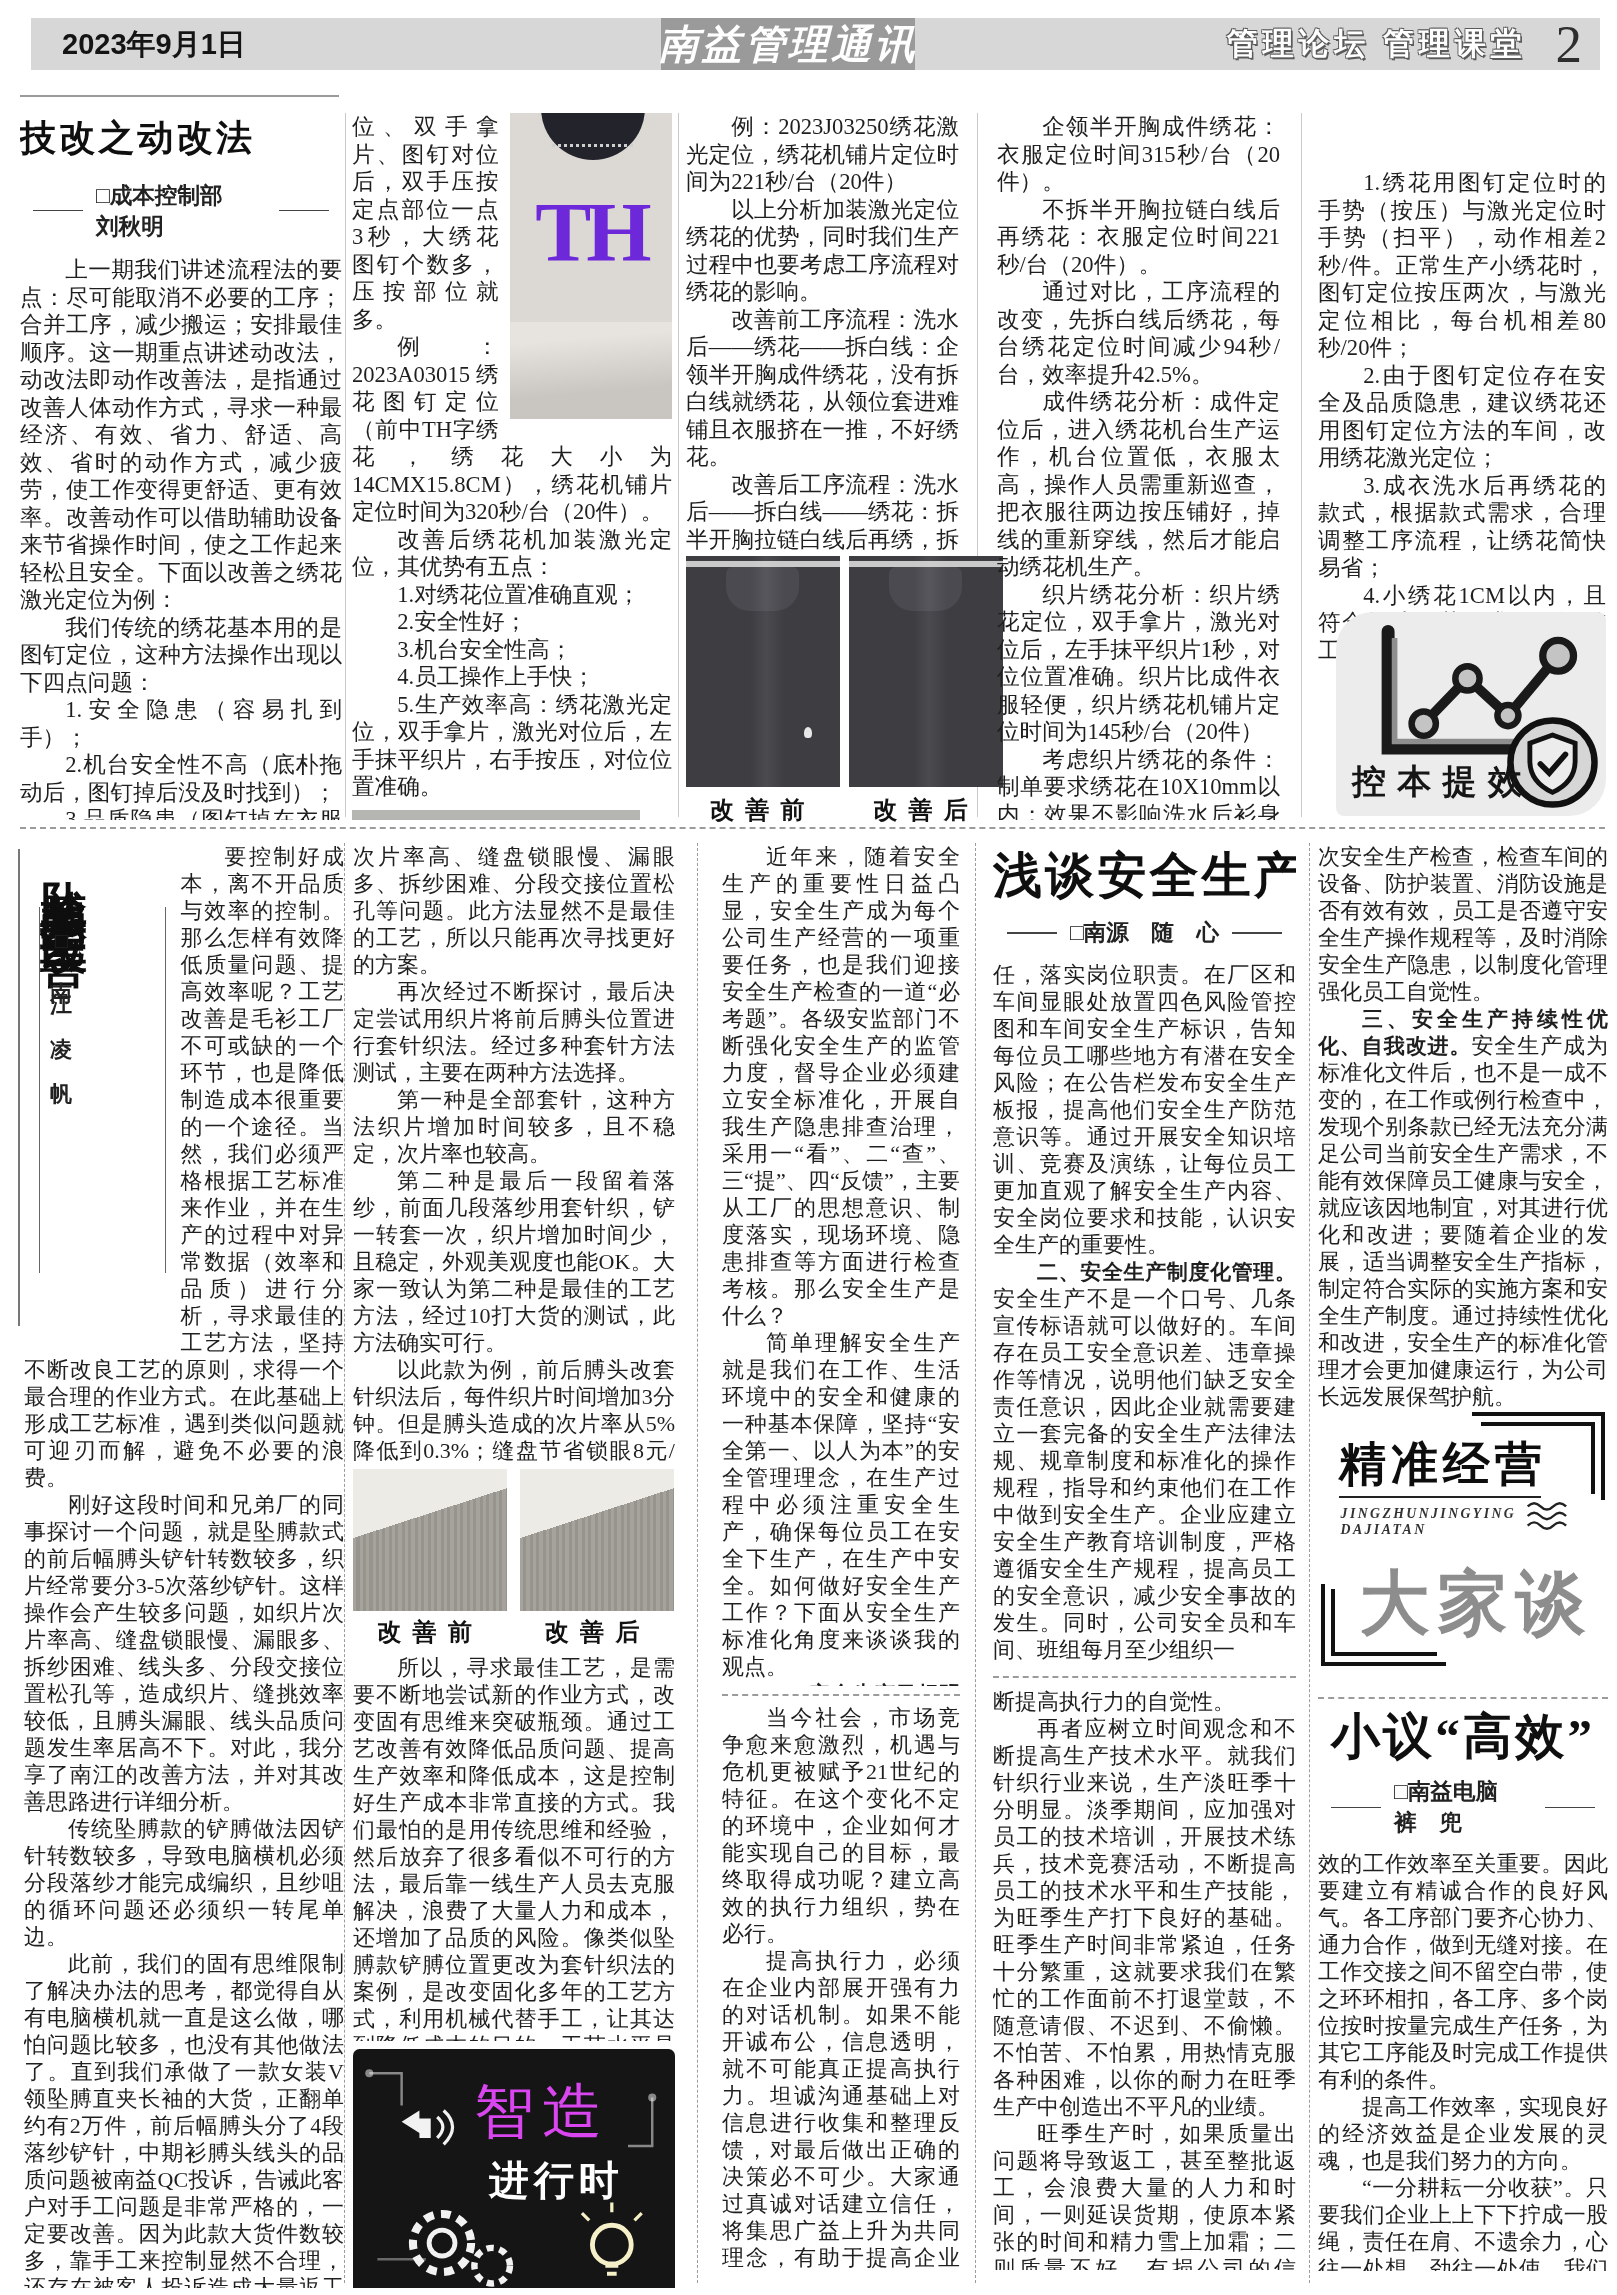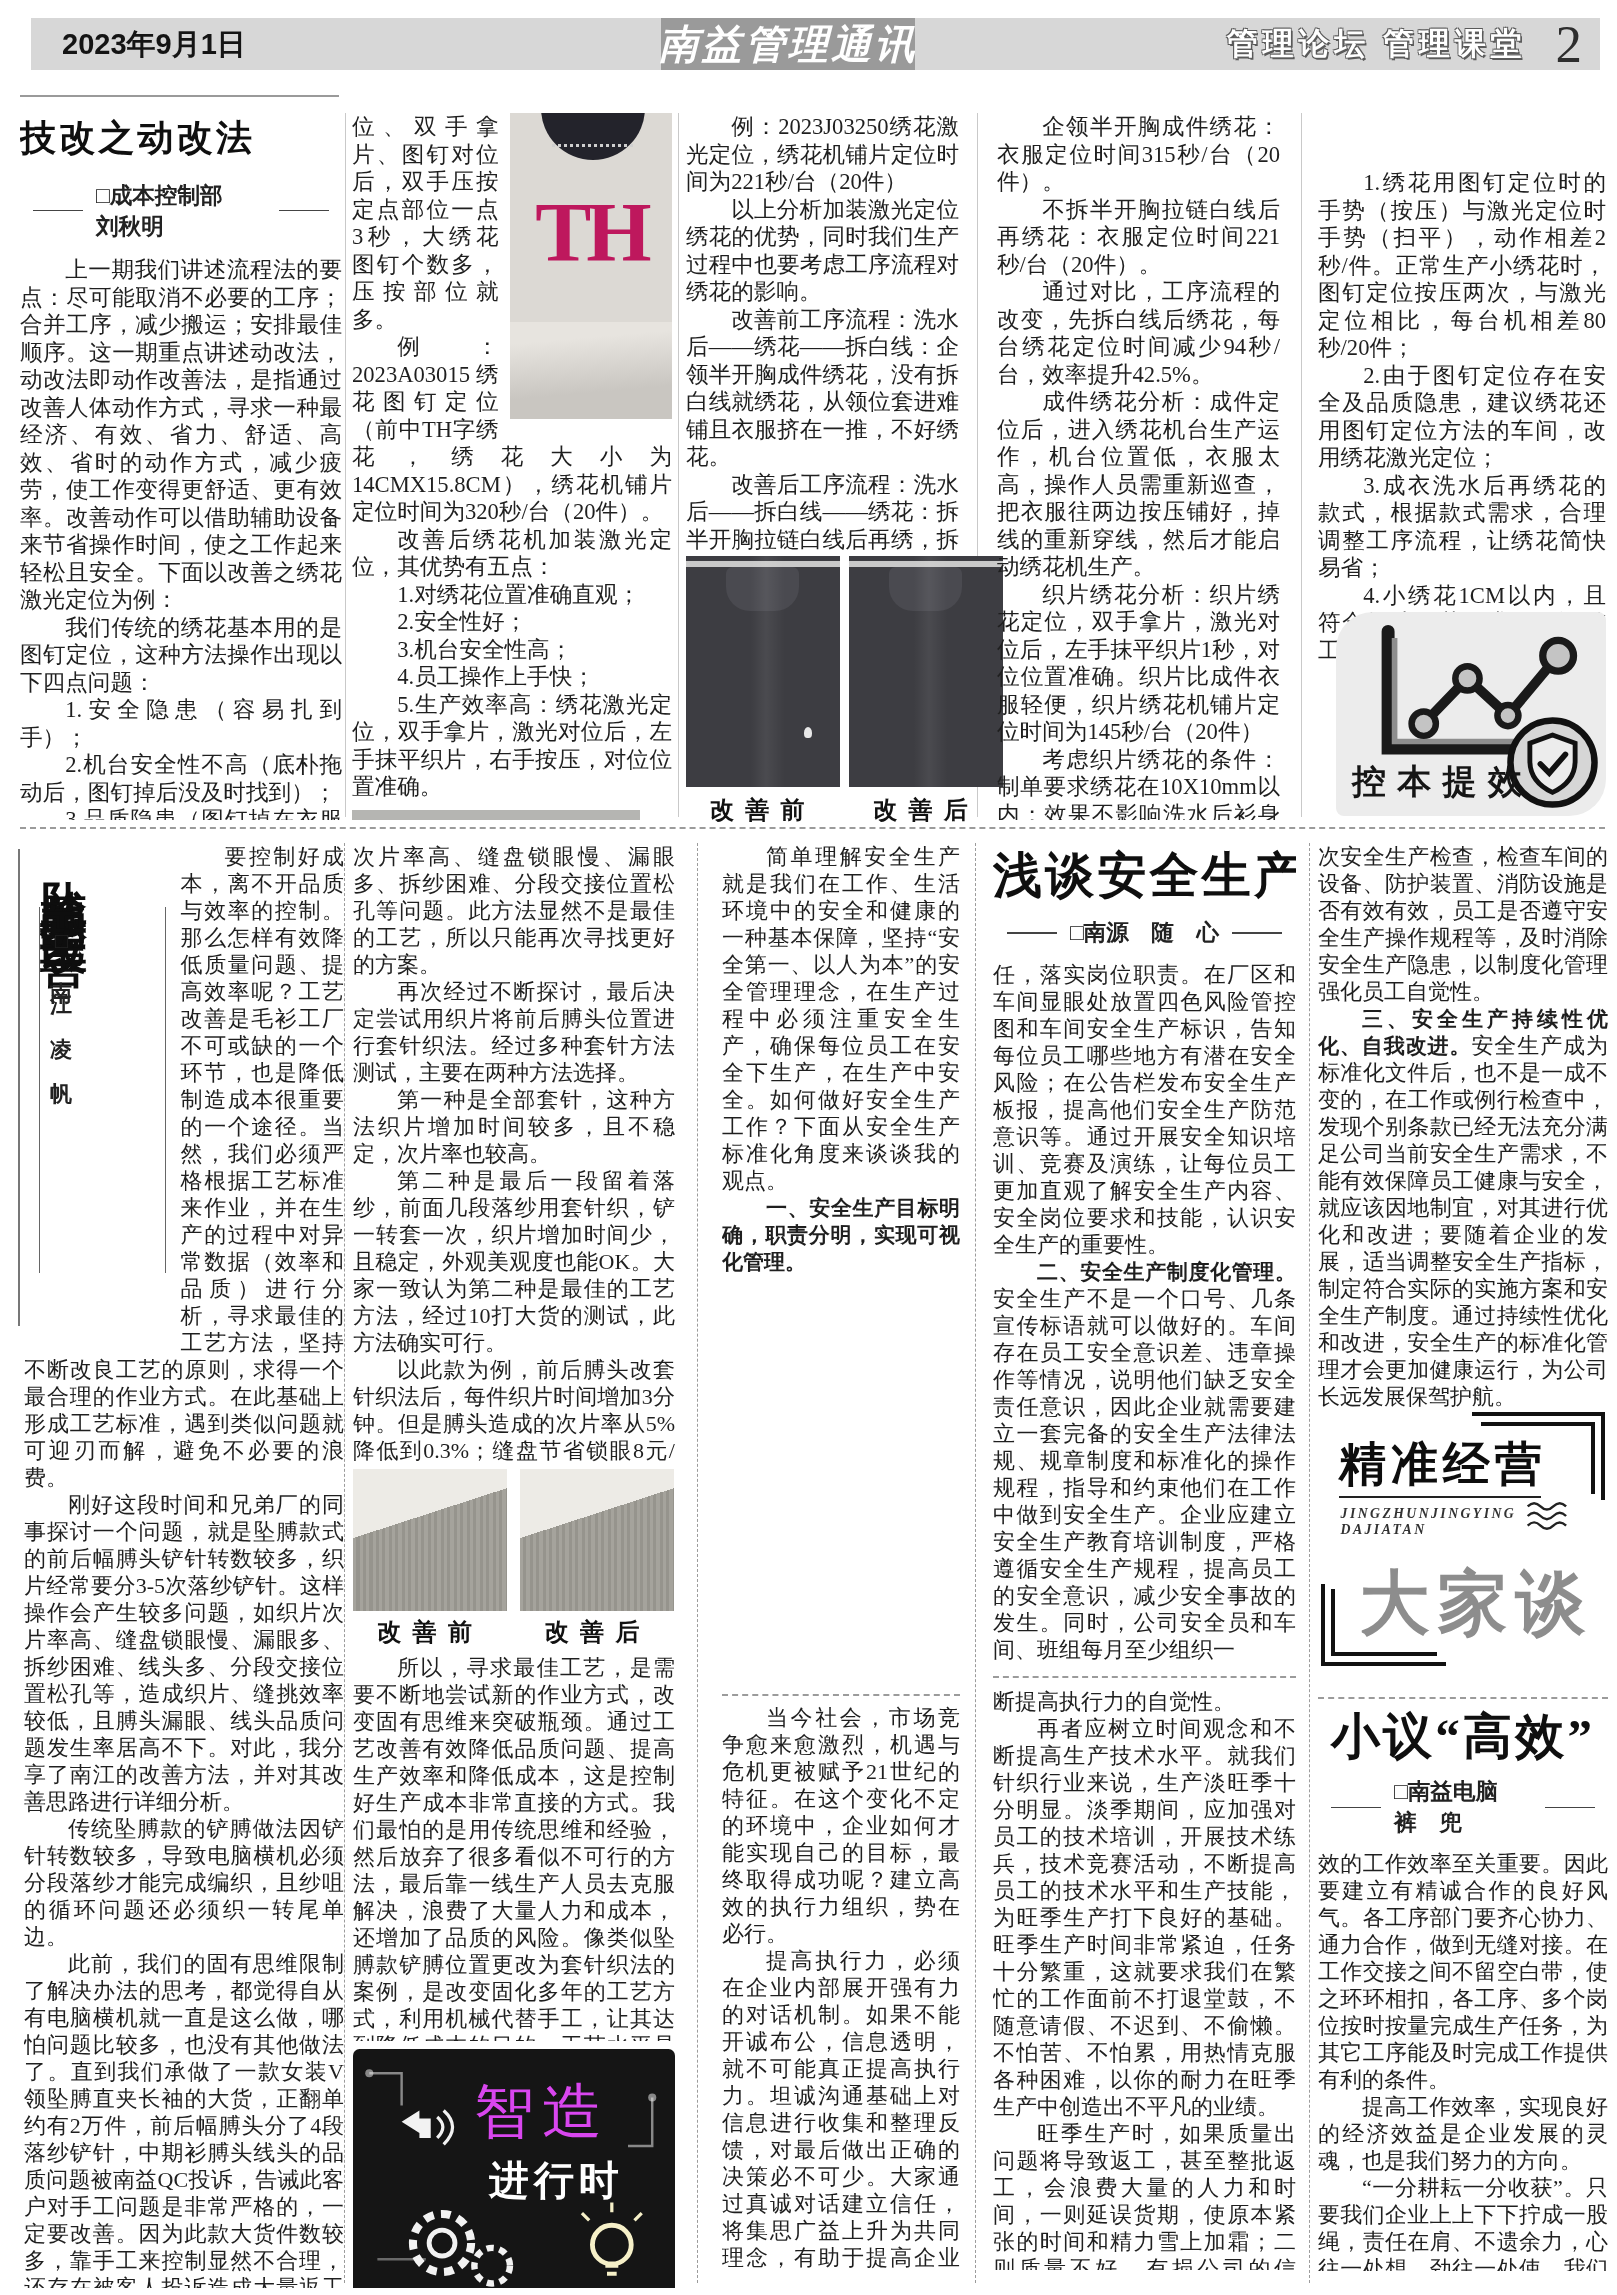--- a/index.html
+++ b/index.html
@@ -25,21 +25,21 @@
   .col{position:absolute;overflow:hidden;}
   .blead{font-weight:700;font-family:"Liberation Sans","DejaVu Sans",sans-serif;font-size:21px;}
   
   .headline{font-weight:700;color:#0f0f0f;letter-spacing:3.2px;white-space:nowrap;}
   .byline{display:flex;align-items:center;justify-content:center;font-weight:700;font-size:22.6px;color:#222;}
   .byline:before,.byline:after{content:"";flex:0 0 50px;height:1.6px;background:#444;margin:0 13px;}
   .plabel{font-weight:700;font-size:24px;letter-spacing:11.3px;color:#111;text-align:center;}
   .thphoto{float:right;width:162px;height:306px;margin:0 0 8px 11.3px;background:#dcd9d4;position:relative;overflow:hidden;}
   .thphoto .collar{position:absolute;top:-6.5px;left:31px;width:104px;height:53px;background:#23232b;border-radius:0 0 52px 52px;}
   .thphoto .dots{position:absolute;top:31px;left:42px;width:81px;height:0;border-top:3.2px dotted #cfcfcf;}
-  .thphoto .letters{position:absolute;top:71px;left:0;width:100%;text-align:center;font-size:84px;font-weight:700;color:#be185d;letter-spacing:-4.9px;}
+  .thphoto .letters{position:absolute;top:71px;left:0;width:100%;text-align:center;font-size:84px;font-weight:700;color:#6d28d9;letter-spacing:-4.9px;}
   .thphoto .fold{position:absolute;bottom:0;left:0;width:100%;height:97px;background:linear-gradient(175deg,#e7e4df 20%,#c9c6c1 70%);}
   .fabric{clear:both;width:288px;height:193px;background:#b5b5b2;position:relative;margin-top:9.7px;overflow:hidden;}
   .darkph{width:154px;height:231px;background:#3d3d42;position:relative;overflow:hidden;}
   .darkph .bar{position:absolute;top:4.9px;left:0;width:100%;height:6.5px;background:#c9c9c9;}
   .darkph .neck{position:absolute;top:11.3px;left:40px;width:73px;height:44px;background:#4a4a50;border-radius:6.5px 6.5px 24px 24px;}
   .darkph .sheen{position:absolute;inset:0;background:linear-gradient(90deg,transparent 42%,rgba(255,255,255,.07) 52%,transparent 64%);}
   .darkph .logo{position:absolute;right:27.5px;bottom:49px;width:8px;height:11.3px;background:#e8e8e8;border-radius:50% 50% 40% 40%;}
   .knit{width:154px;height:142px;background-color:#a5a39c;
         background-image:linear-gradient(162deg,#edebe6 0 36%,rgba(0,0,0,0) 36%),
         repeating-linear-gradient(90deg,#a5a39c 0 3.2px,#96948d 3.2px 6.5px);}
@@ -253,20 +253,21 @@
           <path d="M320 202 v-12 M292 212 l-9 -9 M348 212 l9 -9" stroke="#f6f0c8" stroke-width="4"></path>
         </g>
       </svg>
       <div class="t1">智造</div>
       <div class="t2">进行时</div>
     </div>
   </div>
 
   <div class="col bt" style="left:722px;top:843px;width:238px;height:1445px;">
     <div style="height:843px;overflow:hidden;">
+      <p class="t ind">近年来，随着安全生产的重要性日益凸显，安全生产成为每个公司生产经营的一项重要任务，也是我们迎接安全生产检查的一道“必考题”。各级安监部门不断强化安全生产的监管力度，督导企业必须建立安全标准化，开展自我生产隐患排查治理，采用一“看”、二“查”、三“提”、四“反馈”，主要从工厂的思想意识、制度落实，现场环境、隐患排查等方面进行检查考核。那么安全生产是什么？</p>
       <p class="t ind">简单理解安全生产就是我们在工作、生活环境中的安全和健康的一种基本保障，坚持“安全第一、以人为本”的安全管理理念，在生产过程中必须注重安全生产，确保每位员工在安全下生产，在生产中安全。如何做好安全生产工作？下面从安全生产标准化角度来谈谈我的观点。</p>
       <p class="t ind"><span class="blead">一、安全生产目标明确，职责分明，实现可视化管理。</span></p>
     </div>
     <div class="hsepd" style="position:static;margin:8px 0;"></div>
     <div style="height:566px;overflow:hidden;">
       <p class="t ind">当今社会，市场竞争愈来愈激烈，机遇与危机更被赋予21世纪的特征。在这个变化不定的环境中，企业如何才能实现自己的目标，最终取得成功呢？建立高效的执行力组织，势在必行。</p>
       <p class="t ind">提高执行力，必须在企业内部展开强有力的对话机制。如果不能开诚布公，信息透明，就不可能真正提高执行力。坦诚沟通基础上对信息进行收集和整理反馈，对最后做出正确的决策必不可少。大家通过真诚对话建立信任，将集思广益上升为共同理念，有助于提高企业的凝聚力和向心力，推动生产效率的提高。</p>
 
     </div>
   </div>

